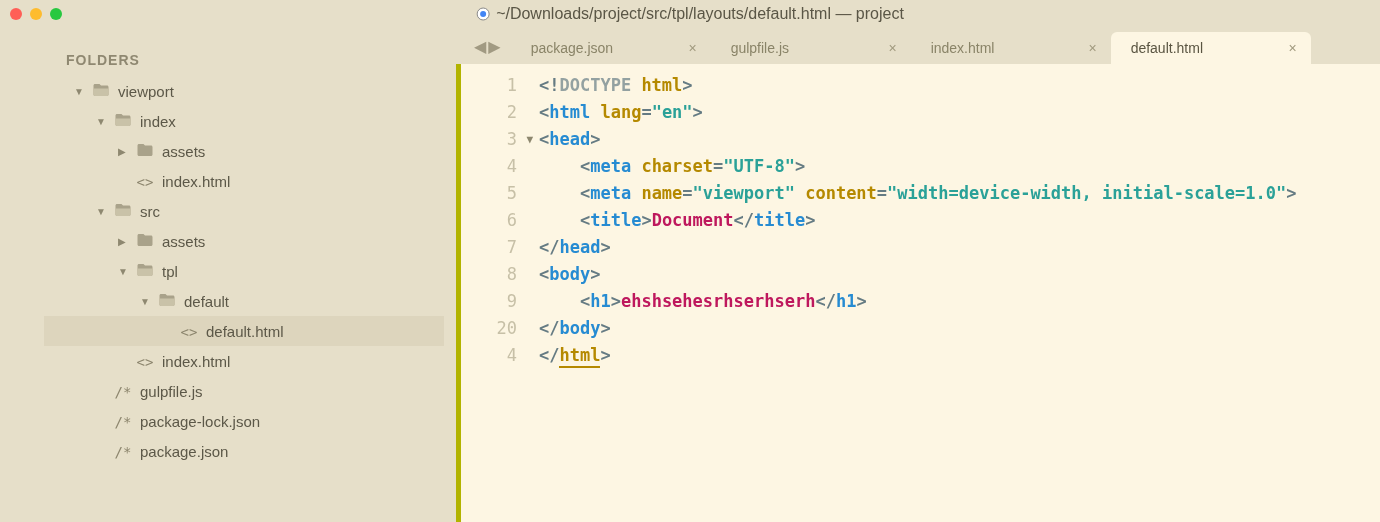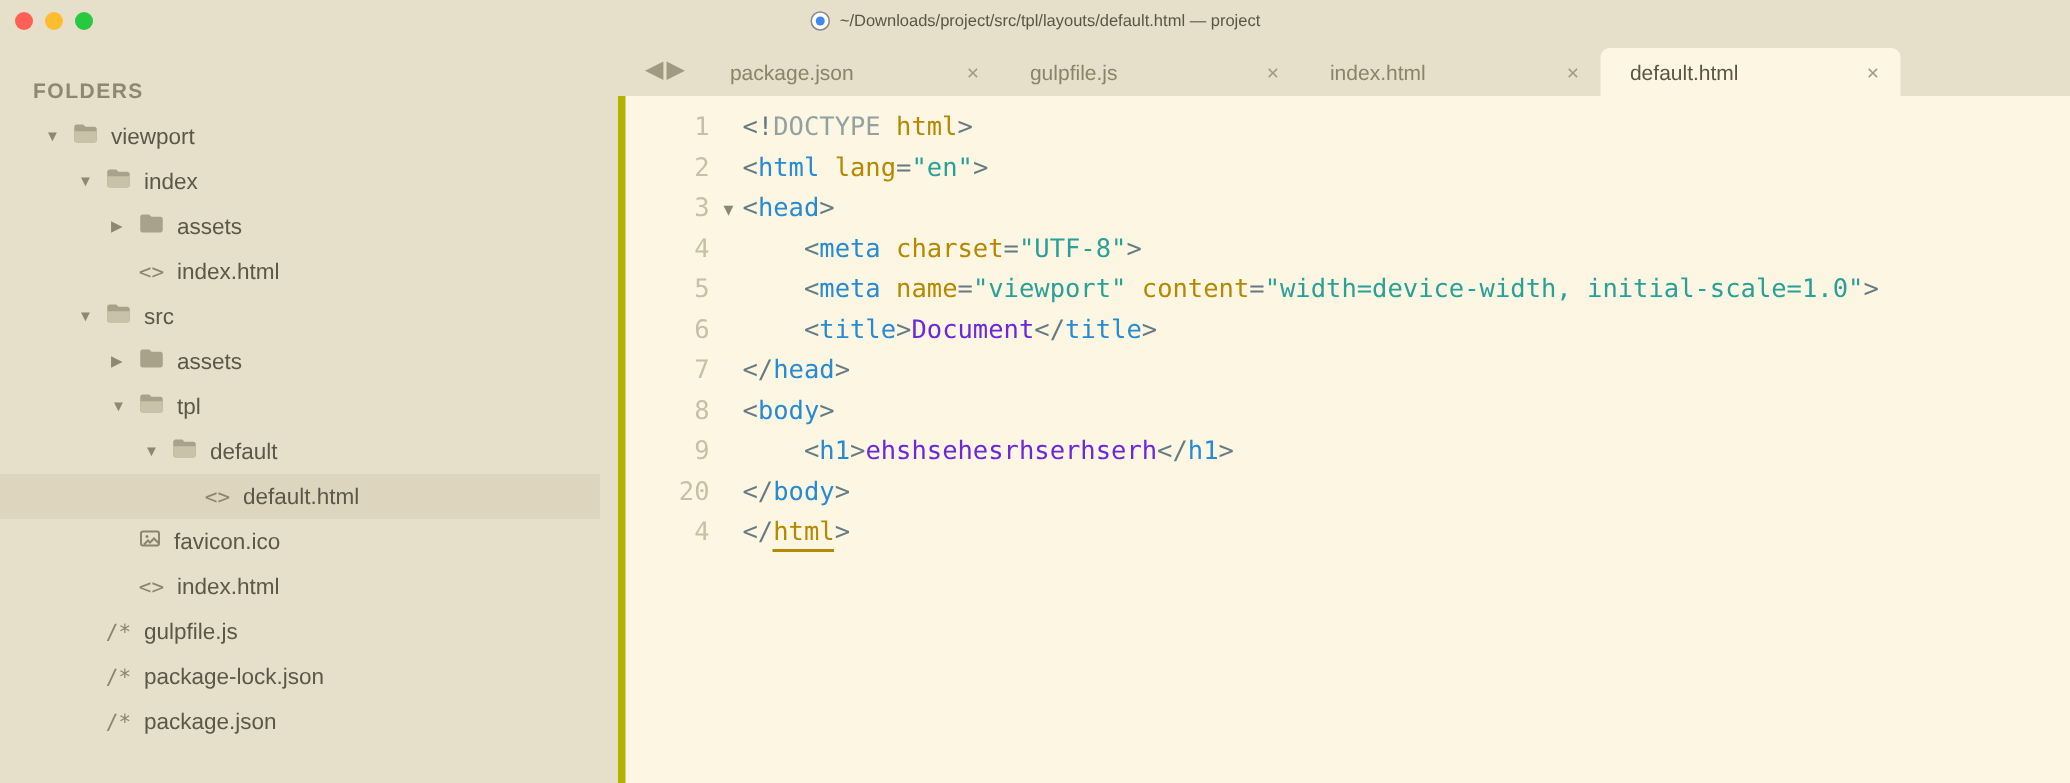--- a/index.html
+++ b/index.html
@@ -29,37 +29,38 @@
   .light.red { background: #ff5f57; }
   .light.yellow { background: #febc2e; }
   .light.green { background: #28c840; }
   .title-center {
     position: absolute;
     left: 50%;
     transform: translateX(-50%);
     display: flex;
     align-items: center;
     gap: 6px;
-    font-size: 11px;
+    font-size: 16px;
     color: #5a5646;
   }
   .favicon {
     width: 14px; height: 14px;
     display: inline-flex; align-items: center; justify-content: center;
   }
   .main {
     flex: 1;
     display: flex;
     min-height: 0;
   }
   .sidebar {
     width: 412px;
     background: #e6dfc9;
     padding: 24px 12px 0 22px;
     overflow: hidden;
+    margin-left: 44px;
   }
   .sidebar-title {
     font-size: 14px;
     font-weight: 700;
     letter-spacing: 1px;
     color: #8f8871;
     margin-bottom: 8px;
   }
   .tree { font-size: 15px; color: #5c5848; }
   .tree-row {
@@ -147,27 +148,28 @@
     position: absolute;
     right: -16px;
     top: 0;
     color: #8d876e;
     font-size: 11px;
   }
   .code {
     padding: 8px 0 0 12px;
     white-space: pre;
     color: #657b83;
+    font-weight: bold;
   }
   .tok-doc { color: #93a1a1; }
   .tok-tag { color: #268bd2; }
   .tok-punct { color: #657b83; }
   .tok-attr { color: #b58900; }
   .tok-str { color: #2aa198; }
-  .tok-text { color: #6d28d9; }
+  .tok-text { color: #be185d; }
   .tok-name-html { color: #b58900; border-bottom: 2px solid #b58900; padding-bottom: 1px;}
 </style>
 </head>
 <body>
 
 <div class="titlebar">
   <div class="traffic-lights">
     <div class="light red"></div>
     <div class="light yellow"></div>
     <div class="light green"></div>
@@ -256,30 +258,20 @@
         </div>
         <div class="tree-row selected">
           <span style="display: inline-block; width: 88px;"></span>
           <span class="disclosure"></span>
           <span><span style="color:#8c856d;font-family:monospace;font-size:14px;display:inline-block;width:18px;text-align:center;">&lt;&gt;</span></span>
           <span>default.html</span>
         </div>
         <div class="tree-row">
           <span style="display: inline-block; width: 44px;"></span>
           <span class="disclosure"></span>
-          <span><svg width="16" height="16" viewBox="0 0 24 24">
-              <rect x="3" y="5" width="18" height="14" rx="2" fill="none" stroke="#8c856d" stroke-width="2"></rect>
-              <circle cx="9" cy="10" r="1.5" fill="#8c856d"></circle>
-              <path d="M21 17l-5-5-4 4-2-2-4 4" fill="none" stroke="#8c856d" stroke-width="2"></path>
-            </svg></span>
-          <span>favicon.ico</span>
-        </div>
-        <div class="tree-row">
-          <span style="display: inline-block; width: 44px;"></span>
-          <span class="disclosure"></span>
           <span><span style="color:#8c856d;font-family:monospace;font-size:14px;display:inline-block;width:18px;text-align:center;">&lt;&gt;</span></span>
           <span>index.html</span>
         </div>
         <div class="tree-row">
           <span style="display: inline-block; width: 22px;"></span>
           <span class="disclosure"></span>
           <span><span style="color:#8c856d;font-family:monospace;font-size:14px;display:inline-block;width:18px;text-align:center;">/*</span></span>
           <span>gulpfile.js</span>
         </div>
         <div class="tree-row">

